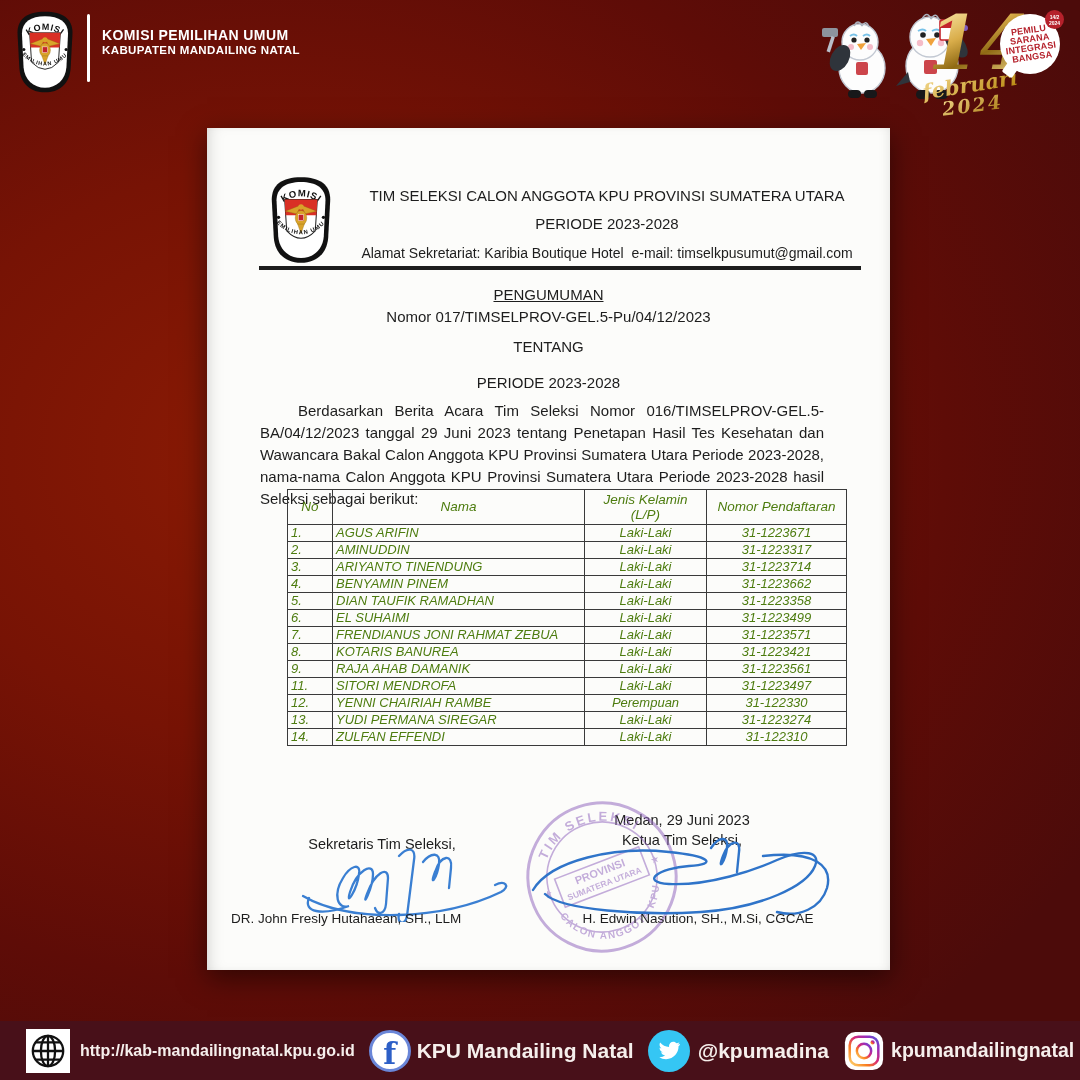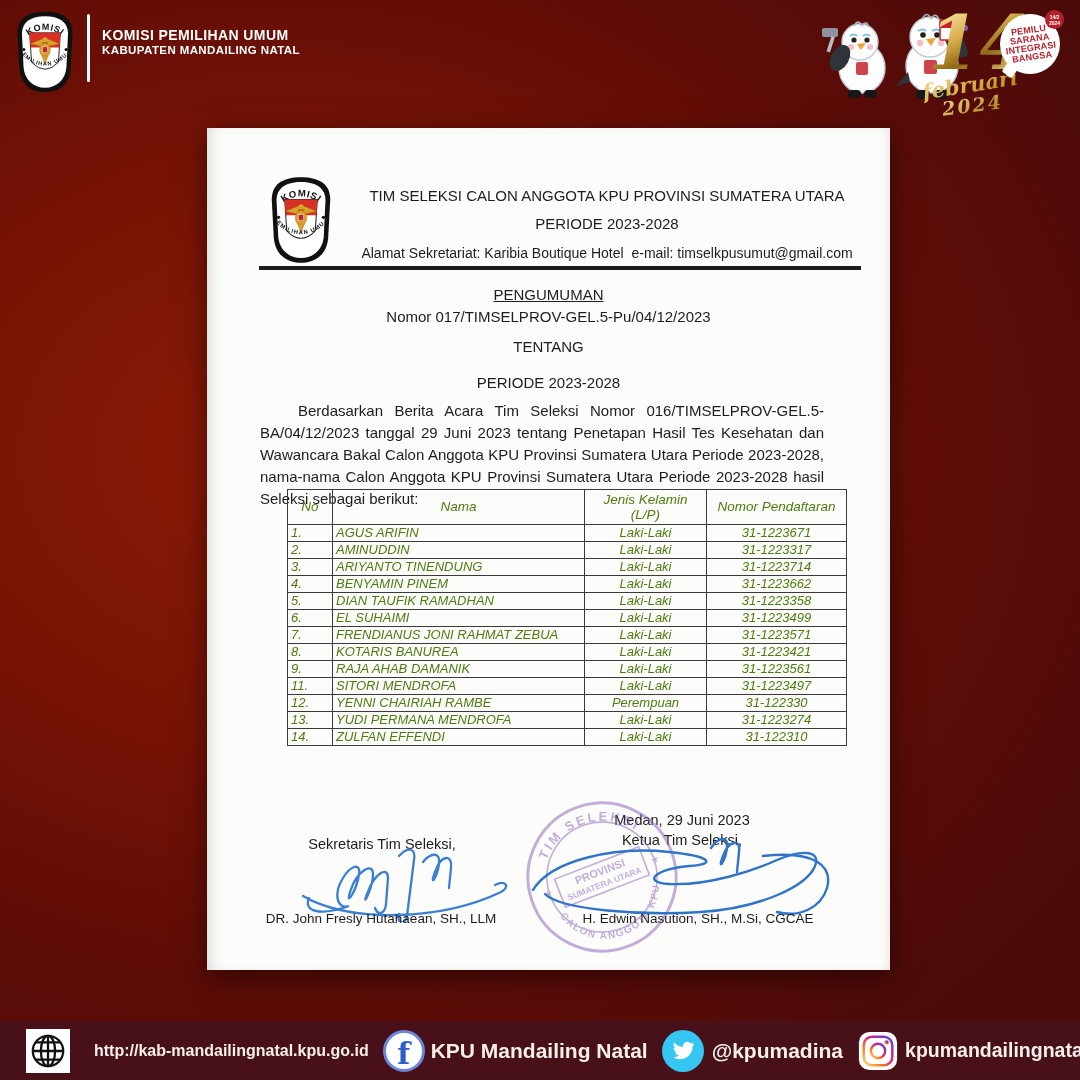--- a/index.html
+++ b/index.html
@@ -61,27 +61,27 @@
   .col-nama{width:245px;text-align:left;padding-left:10px;}
   .col-jk{width:115px;text-align:center;}
   .col-nomor{width:133px;text-align:center;}
   .closing{position:absolute;left:98px;top:640px;font-size:15px;}
   .sign-left-role{position:absolute;left:80px;top:708px;width:190px;text-align:center;font-size:14.5px;}
   .sign-date{position:absolute;left:380px;top:684px;width:190px;text-align:center;font-size:14.5px;}
   .sign-right-role{position:absolute;left:380px;top:704px;width:190px;text-align:center;font-size:14.5px;}
   .sig-svg-left{position:absolute;left:88px;top:712px;width:228px;height:82px;}
   .sig-svg-right{position:absolute;left:316px;top:700px;width:312px;height:102px;}
   .stamp{position:absolute;left:314px;top:668px;width:162px;height:162px;opacity:.52;transform:rotate(-18deg);}
-  .name-left{position:absolute;left:24px;top:783px;width:300px;text-align:center;font-size:13.5px;}
+  .name-left{position:absolute;left:24px;top:783px;width:300px;text-align:left;font-size:13.5px;}
   .name-right{position:absolute;left:336px;top:783px;width:310px;text-align:center;font-size:13.5px;}
   
   .footer{position:absolute;left:0;top:1021px;width:1080px;height:59px;background:#481019;
     display:flex;align-items:center;padding:0 26px;box-sizing:border-box;color:#f6efec;}
   .globe-box{width:44px;height:44px;background:#fff;display:flex;align-items:center;justify-content:center;flex:0 0 auto;}
-  .f-url{font-size:16px;font-weight:bold;margin-left:24px;white-space:nowrap;}
+  .f-url{font-size:16px;font-weight:bold;margin-left:10px;white-space:nowrap;}
   .soc-circle{width:42px;height:42px;border-radius:50%;flex:0 0 auto;display:flex;align-items:center;justify-content:center;}
   .fb{background:#fff;border:3px solid #6a86d8;box-sizing:border-box;margin-left:14px;}
   .fb-f{color:#2c5fc7;font-family:"DejaVu Serif",serif;font-weight:bold;font-size:30px;line-height:30px;margin-top:6px;}
   .f-fb{font-size:21px;font-weight:bold;margin-left:6px;white-space:nowrap;}
   .tw{background:#35c6f4;margin-left:14px;}
   .f-tw{font-size:21px;font-weight:bold;margin-left:8px;white-space:nowrap;}
   .ig{margin-left:14px;background:transparent;}
   .f-ig{font-size:19.5px;font-weight:bold;margin-left:6px;white-space:nowrap;}
 </style>
 </head>
@@ -281,21 +281,21 @@
             <td class="col-nomor">31-1223497</td>
           </tr>
           <tr>
             <td class="col-no">12.</td>
             <td class="col-nama">YENNI CHAIRIAH RAMBE</td>
             <td class="col-jk">Perempuan</td>
             <td class="col-nomor">31-122330</td>
           </tr>
           <tr>
             <td class="col-no">13.</td>
-            <td class="col-nama">YUDI PERMANA MENDROFA</td>
+            <td class="col-nama">YUDI PERMANA SIREGAR</td>
             <td class="col-jk">Laki-Laki</td>
             <td class="col-nomor">31-1223274</td>
           </tr>
           <tr>
             <td class="col-no">14.</td>
             <td class="col-nama">ZULFAN EFFENDI</td>
             <td class="col-jk">Laki-Laki</td>
             <td class="col-nomor">31-122310</td>
           </tr>
         </tbody>

